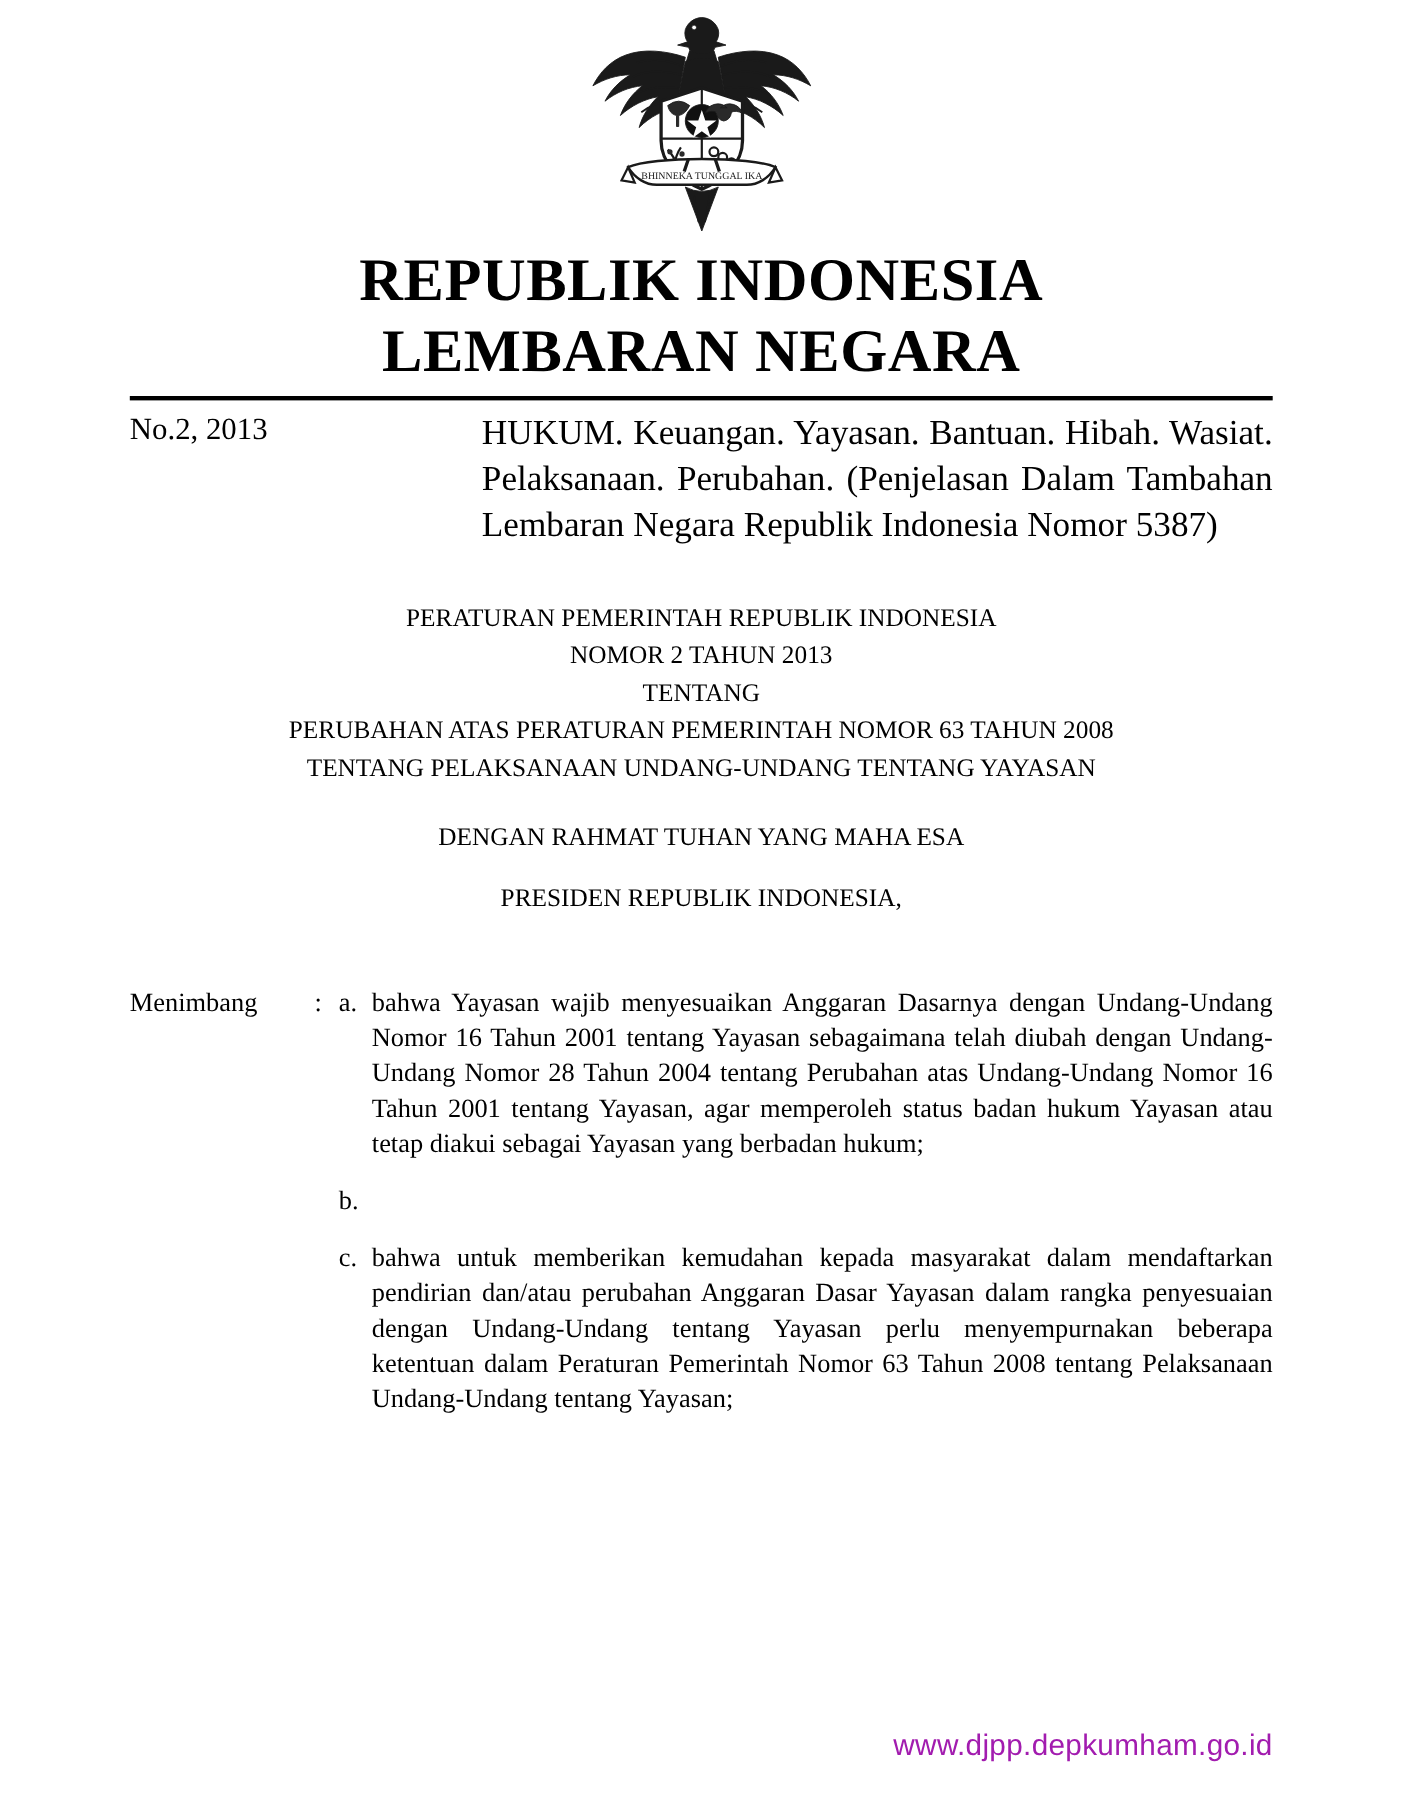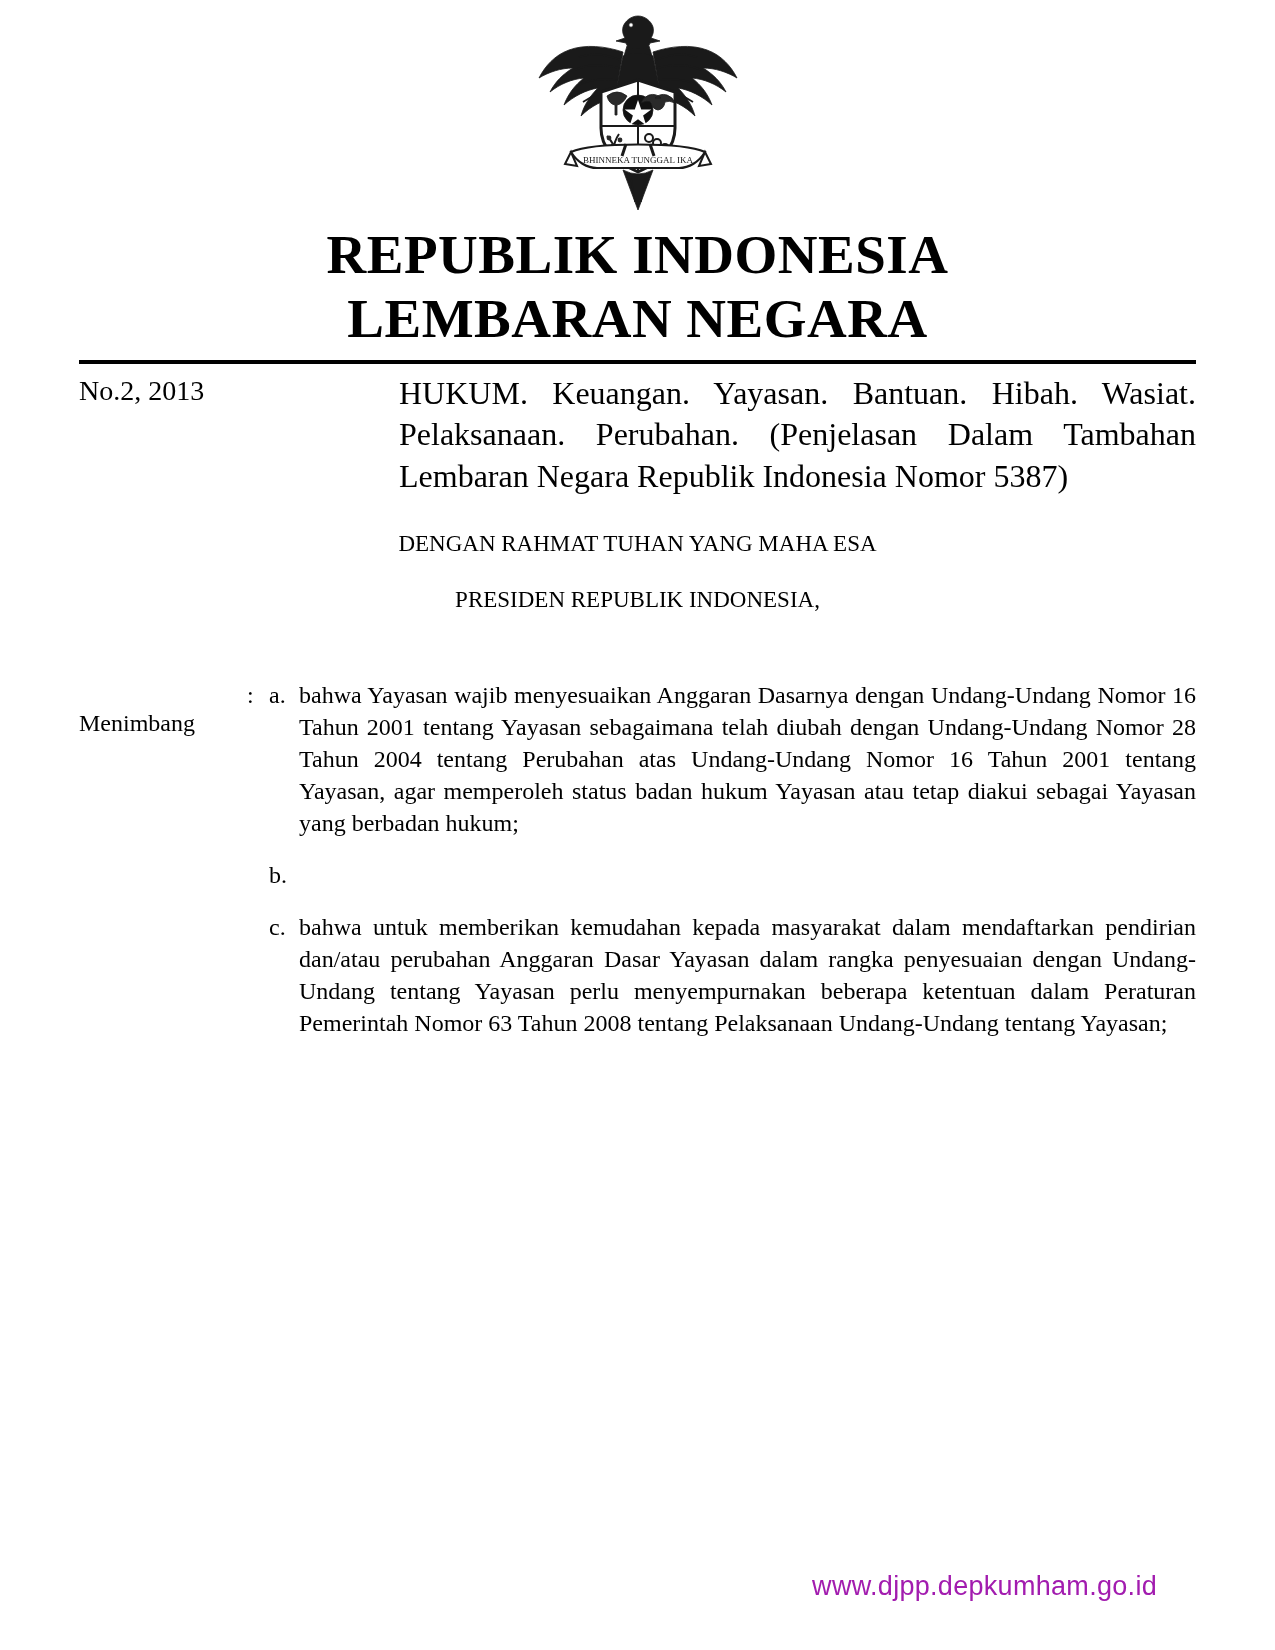--- a/index.html
+++ b/index.html
@@ -14,21 +14,21 @@
     font-family: "Liberation Serif", "DejaVu Serif", serif;
     color: #000000;
     overflow: hidden;
   }
 
   .page {
     position: relative;
     width: 1275px;
     height: 1650px;
     box-sizing: border-box;
-    padding: 0 79px;
+    padding: 0 118px;
   }
 
   
   .emblem-wrap {
     display: flex;
     justify-content: center;
     align-items: flex-end;
     height: 215px;
     padding-top: 62px;
     box-sizing: border-box;
@@ -98,21 +98,20 @@
     line-height: 1.335;
   }
   .cons-row {
     display: flex;
     align-items: flex-start;
   }
   .cons-label {
     flex: 0 0 168px;
     width: 168px;
     white-space: nowrap;
-    margin-top: 28px;
   }
   .cons-colon {
     flex: 0 0 22px;
     width: 22px;
   }
   .cons-letter {
     flex: 0 0 30px;
     width: 30px;
   }
   .cons-text {
@@ -212,20 +211,27 @@
     <div class="line">LEMBARAN NEGARA</div>
   </div>
 
   <div class="rule"></div>
 
   <div class="meta-row">
     <div class="meta-no">No.2, 2013</div>
     <div class="meta-subject">HUKUM. Keuangan. Yayasan. Bantuan. Hibah. Wasiat. Pelaksanaan. Perubahan. (Penjelasan Dalam Tambahan Lembaran Negara Republik Indonesia Nomor 5387)</div>
   </div>
 
+  <div class="title-block">
+    <div class="t-line">PERATURAN PEMERINTAH REPUBLIK INDONESIA</div>
+    <div class="t-line">NOMOR 2 TAHUN 2013</div>
+    <div class="t-line">TENTANG</div>
+    <div class="t-line">PERUBAHAN ATAS PERATURAN PEMERINTAH NOMOR 63 TAHUN 2008</div>
+    <div class="t-line">TENTANG PELAKSANAAN UNDANG-UNDANG TENTANG YAYASAN</div>
+  </div>
 
   <div class="enact-block">
     <div class="t-line">DENGAN RAHMAT TUHAN YANG MAHA ESA</div>
     <div class="t-line gap">PRESIDEN REPUBLIK INDONESIA,</div>
   </div>
 
   <div class="considerations">
 
     <div class="cons-row">
       <div class="cons-label">Menimbang</div>

